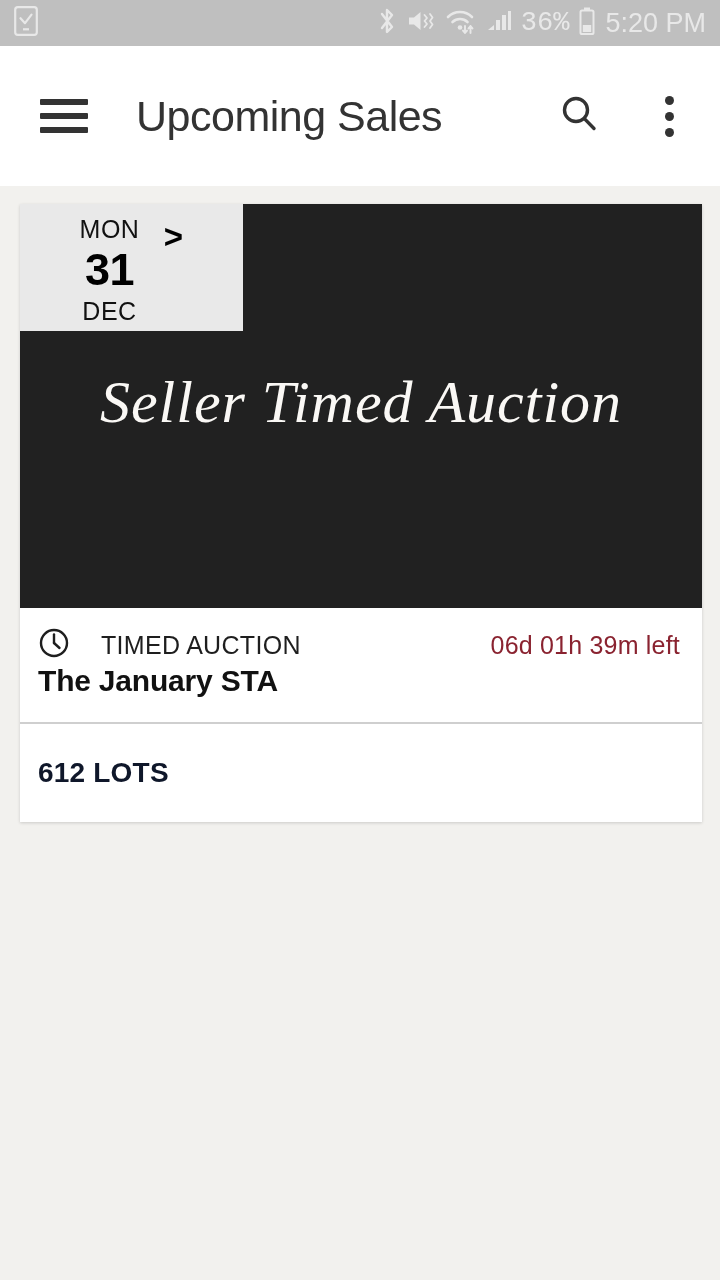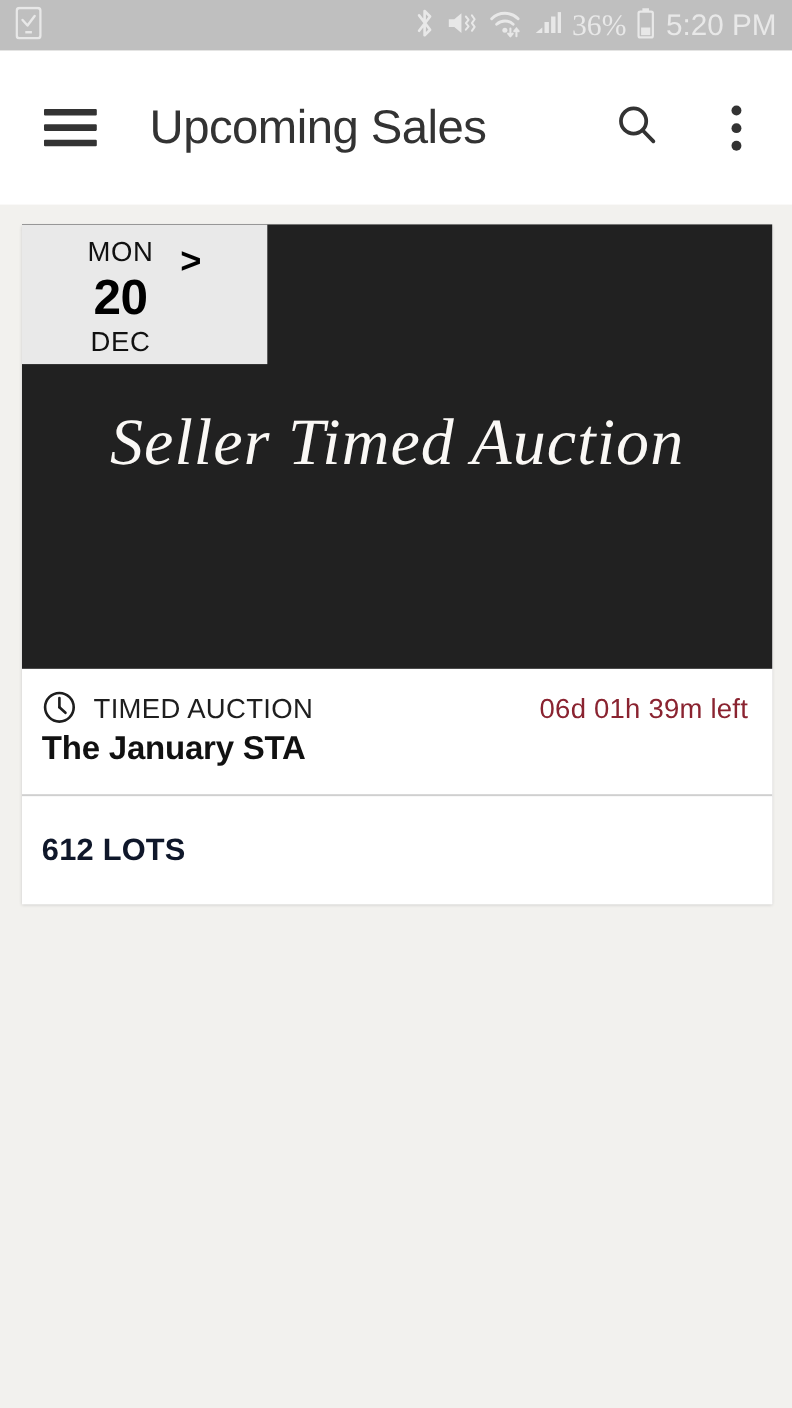--- a/index.html
+++ b/index.html
@@ -20,21 +20,21 @@
     padding:0 14px;
   }
   .sb-left{ display:flex; align-items:center; gap:10px; }
   .sb-right{
     margin-left:auto;
     display:flex; align-items:center; gap:9px;
   }
   .sb-icon{ display:block; }
   .sb-battery-pct{
     color:#E8E8E8; font-size:27px; letter-spacing:0px;
-    font-family:Liberation Serif, serif;
+    font-family:Liberation Mono, monospace;
   }
   .sb-clock{
     color:#E8E8E8; font-size:27px; letter-spacing:0px;
   }
 
   
   .app-bar{
     height:140px; width:100%;
     background:#FFFFFF;
     display:flex; align-items:center;
@@ -135,21 +135,21 @@
   .meta{
     padding:20px 22px 24px 18px;
     background:#FFFFFF;
     border-bottom:2px solid #CFCFCF;
   }
   .meta-row{
     display:flex; align-items:center;
     height:34px;
   }
   .meta-type{
-    display:flex; align-items:center; gap:15px;
+    display:flex; align-items:center; gap:31px;
   }
   .clock-ico{ display:block; }
   .meta-type-label{
     font-size:25px; color:#1E1E1E; letter-spacing:0.3px;
   }
   .meta-countdown{
     margin-left:auto;
     font-size:25px; color:#8A2330; letter-spacing:0.2px;
   }
   .sale-name{
@@ -268,21 +268,21 @@
 <div class="content">
 
   <div class="sale-card">
 
     <div class="banner">
 
       <div class="date-chip">
 
         <div class="date-col">
           <div class="date-dow">MON</div>
-          <div class="date-day">20</div>
+          <div class="date-day">31</div>
           <div class="date-mon">DEC</div>
         </div>
 
         <div class="date-sep">&gt;</div>
 
       </div>
 
       <div class="banner-title">Seller Timed Auction</div>
     </div>
 

